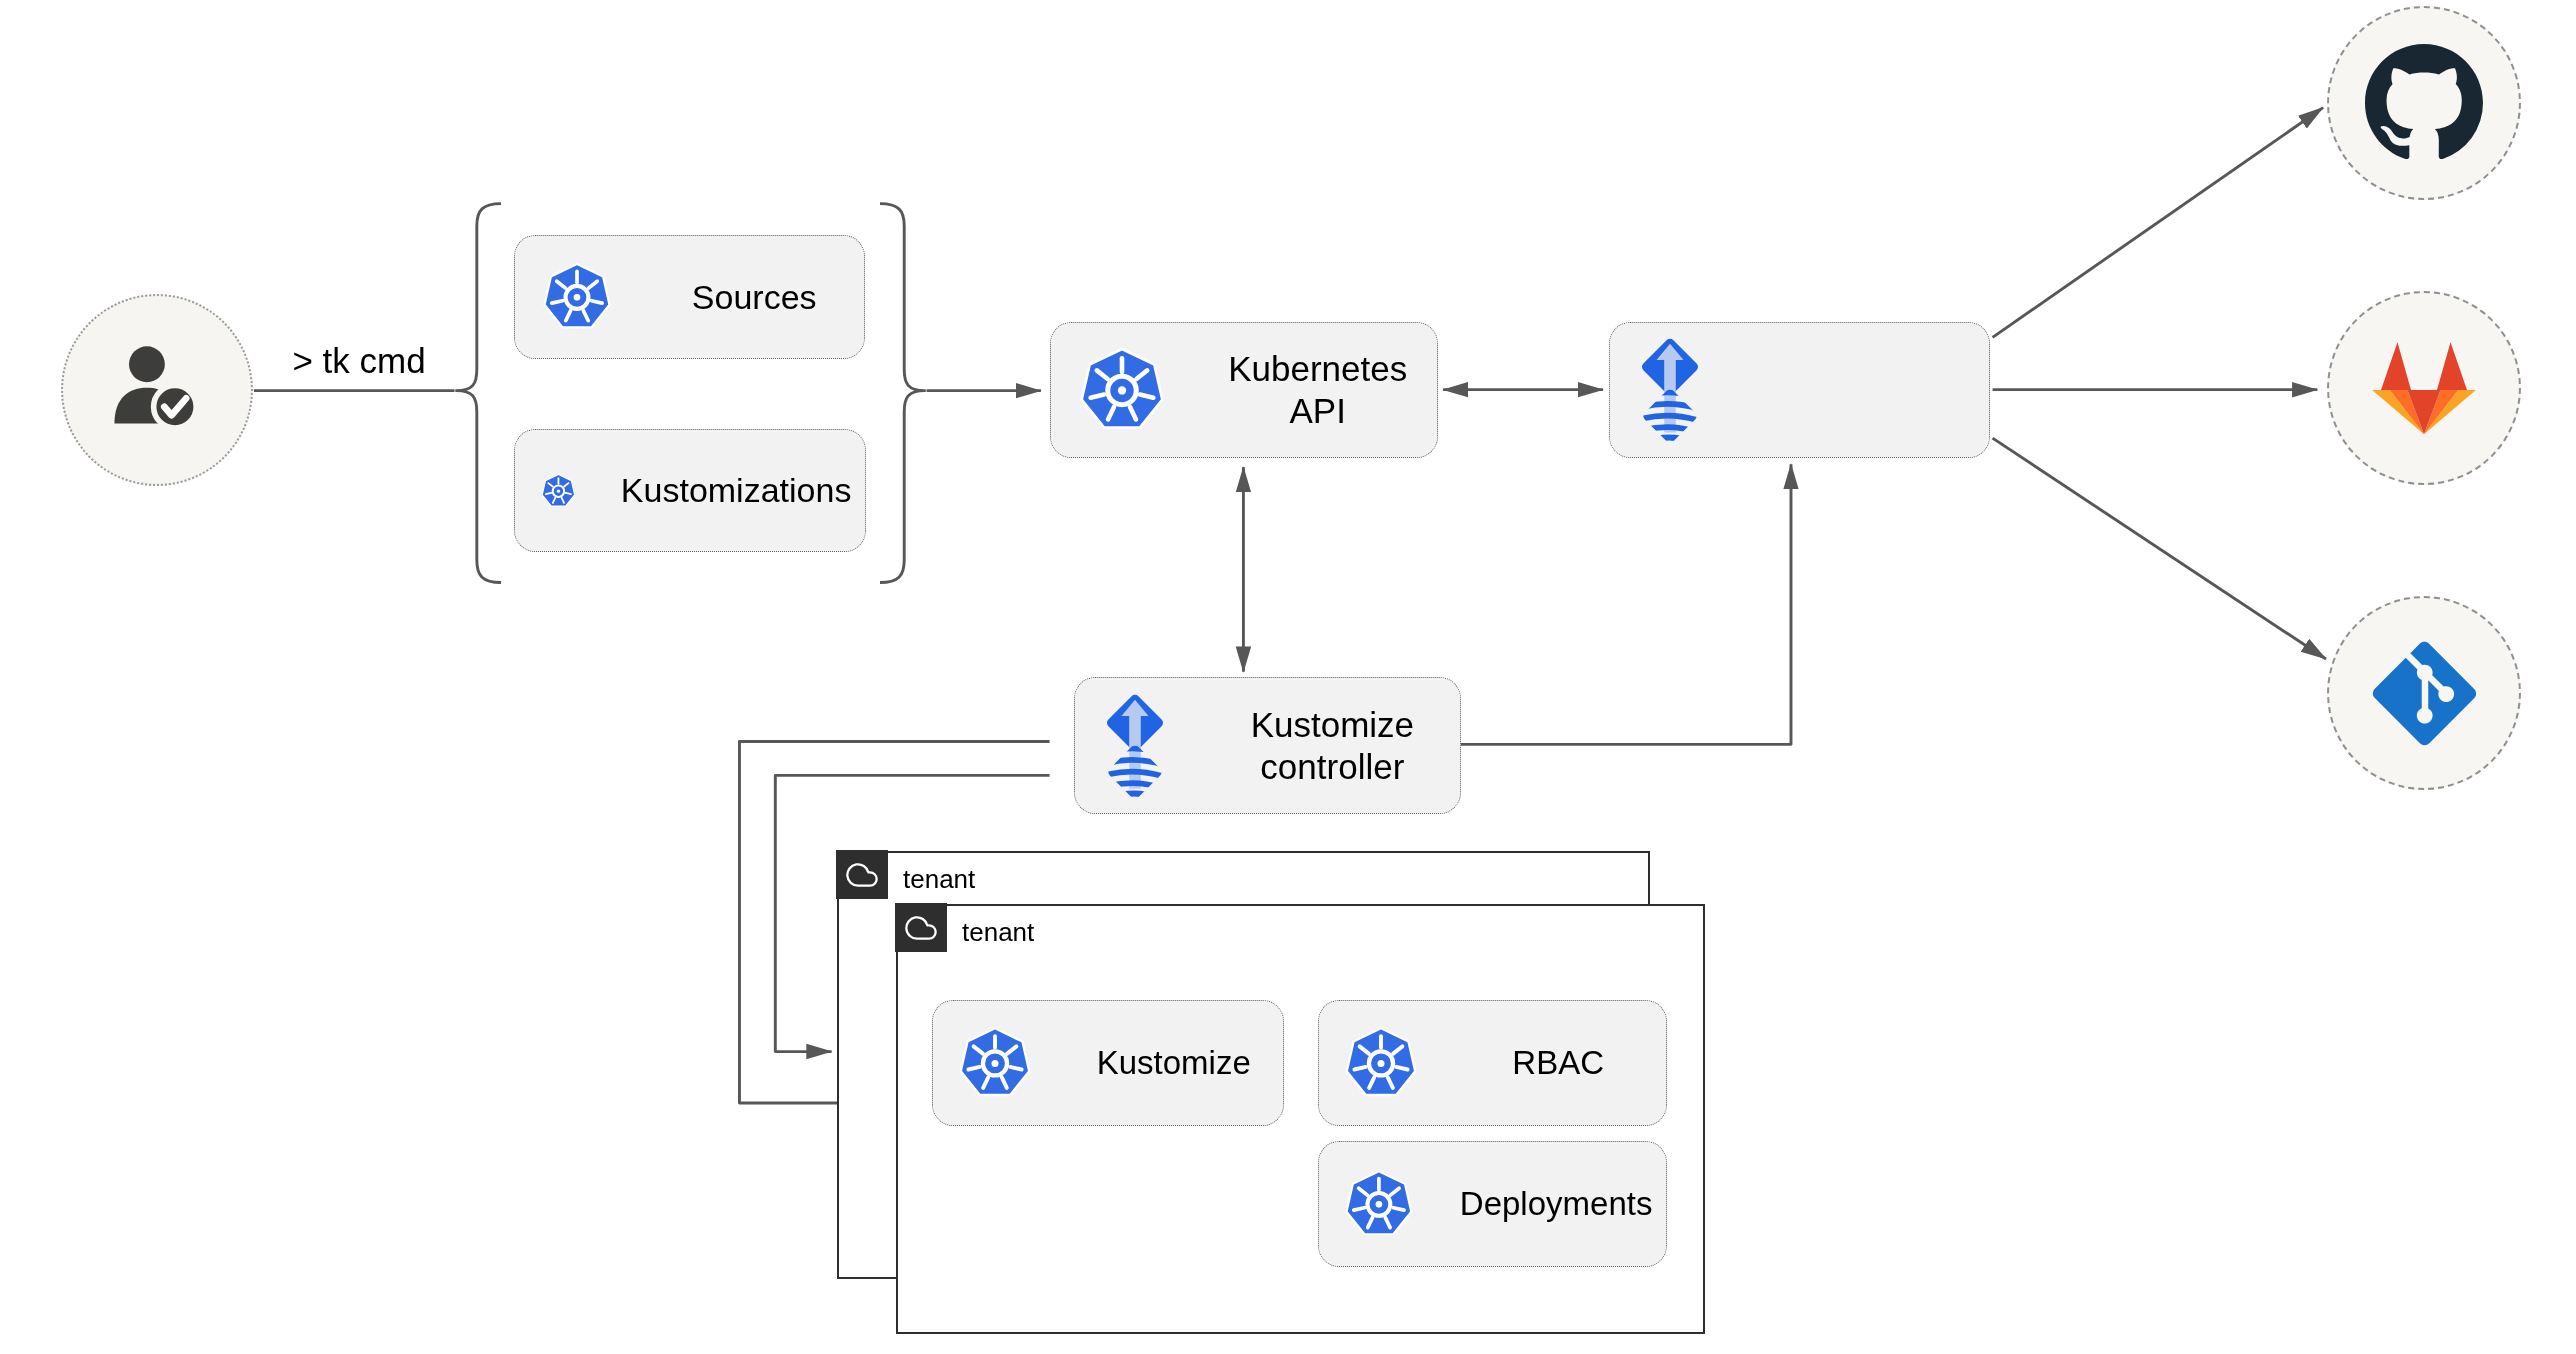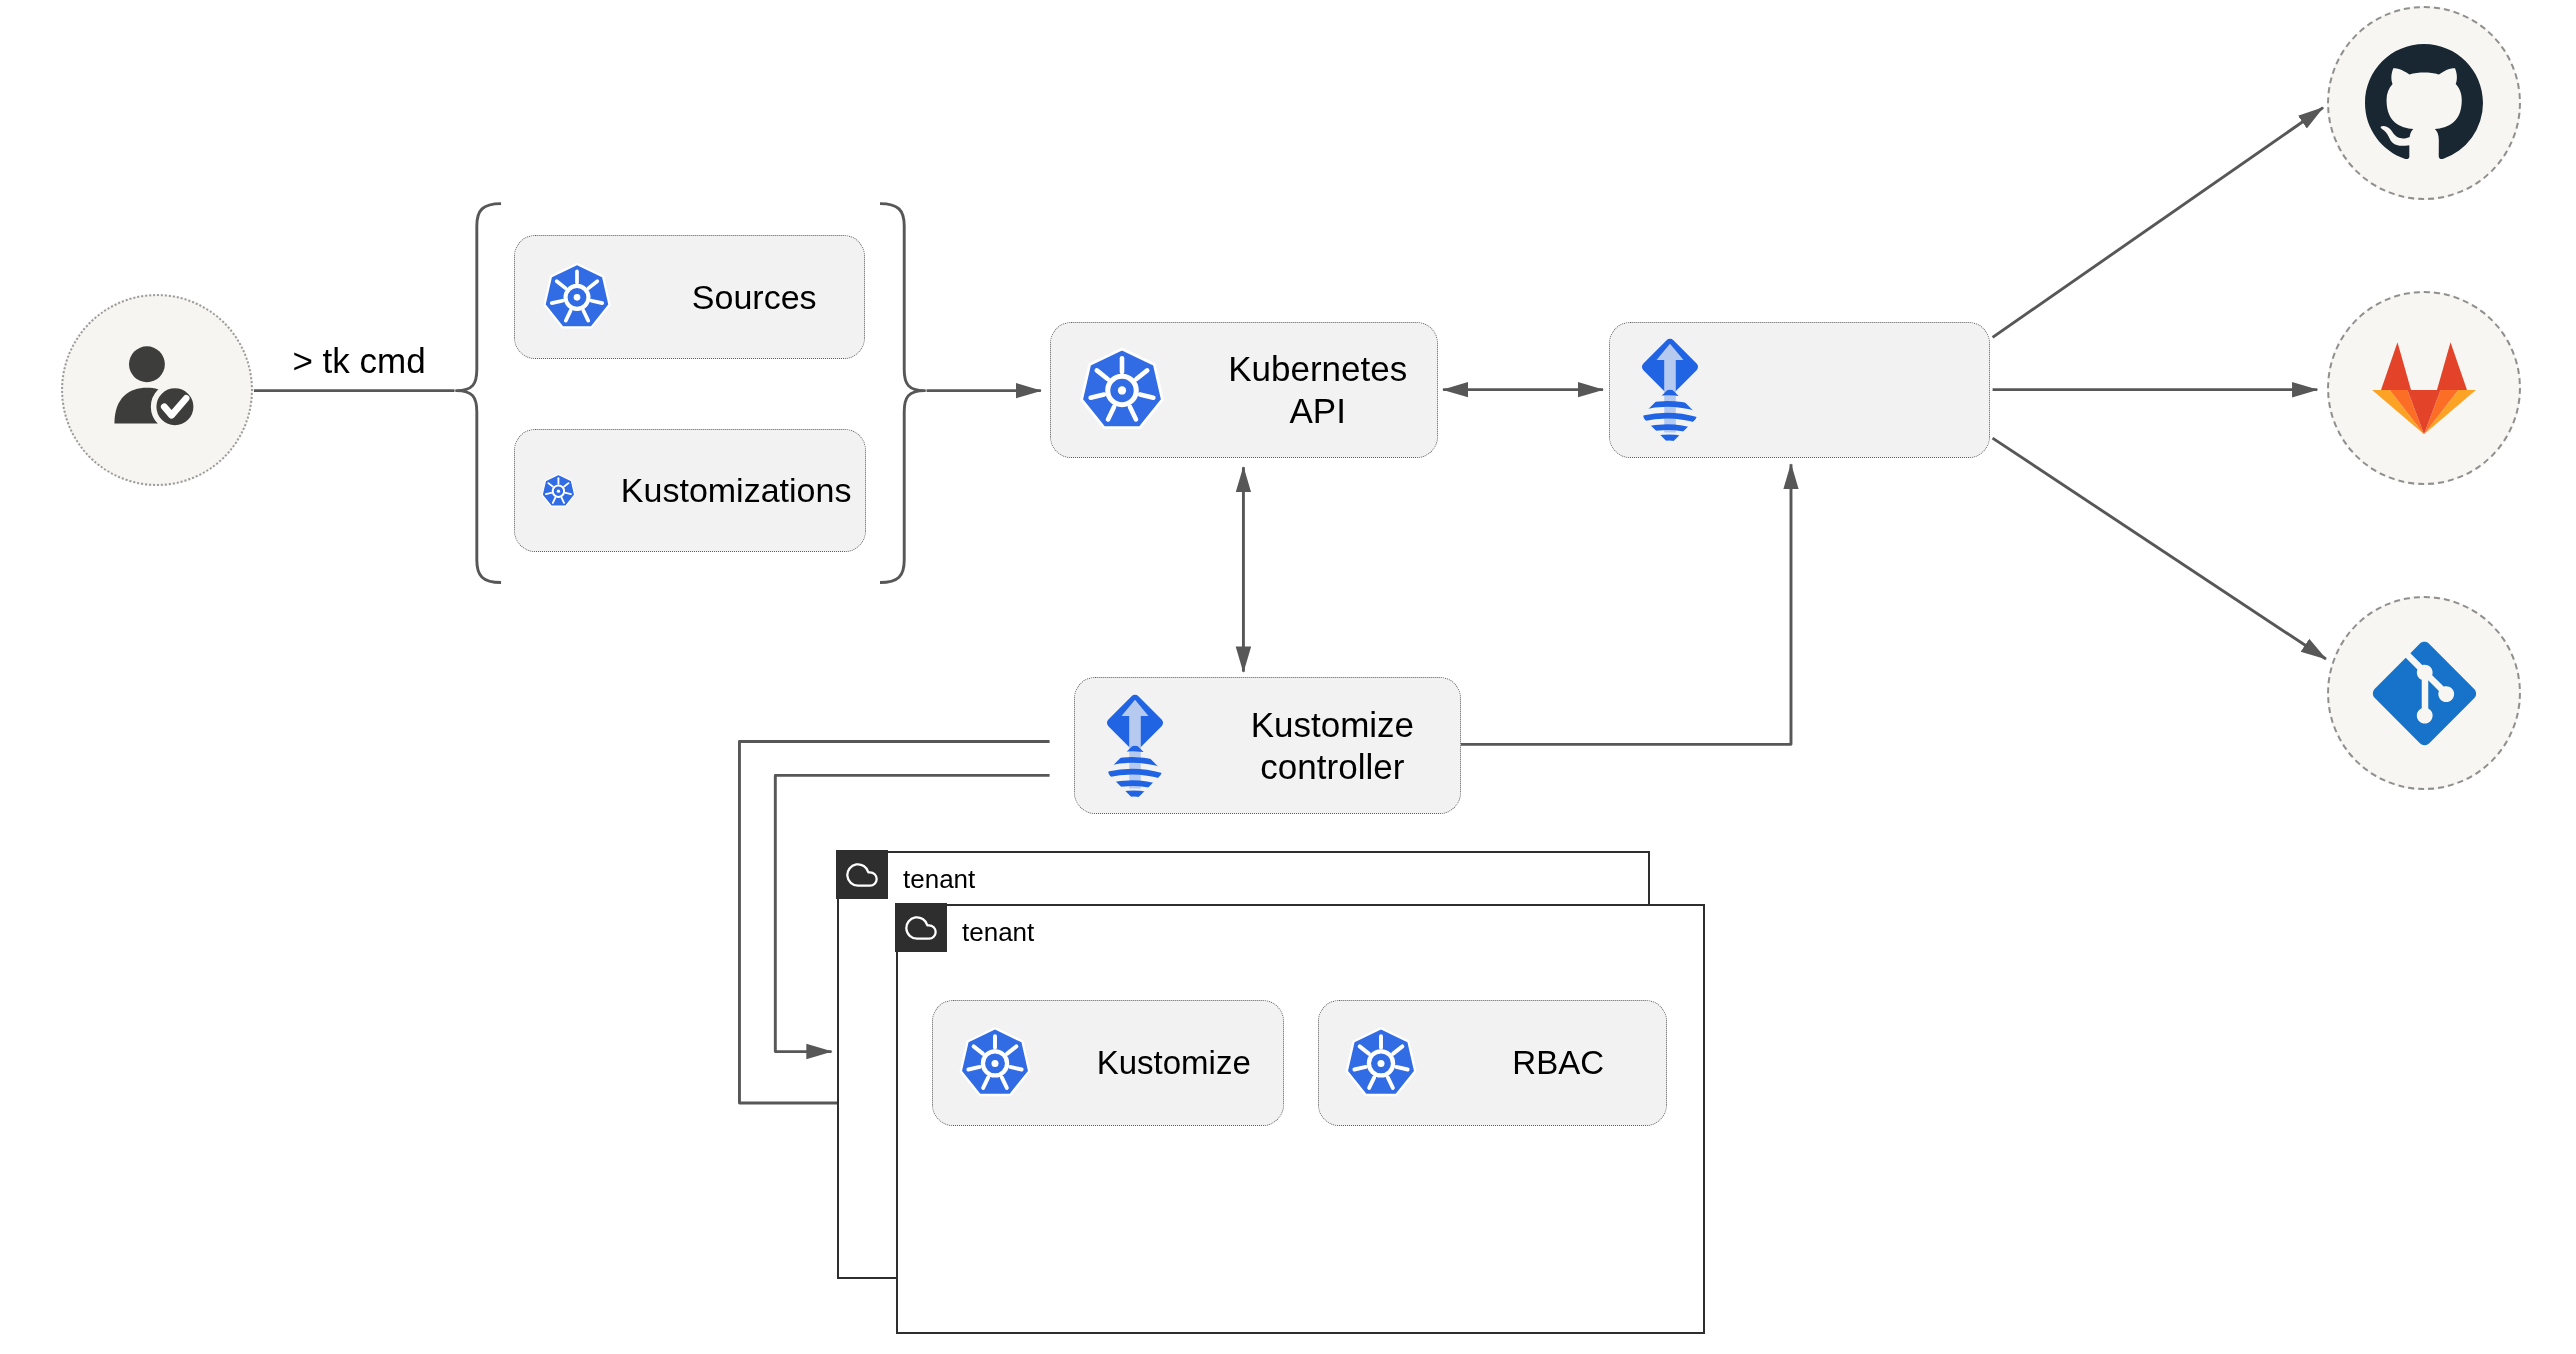--- a/index.html
+++ b/index.html
@@ -162,20 +162,26 @@
   </div>
 
   <div class="abs node" style="left:420px;top:94px;width:349px;height:126px;padding-left:23px;">
     <svg width="78" height="78" viewBox="0 0 80 80">
         <use href="#k8s"></use>
       </svg>
     <div class="node-label" style="font-size:33px;">RBAC</div>
   </div>
 
 
+  <div class="abs node" style="left:420px;top:235px;width:349px;height:126px;padding-left:23px;">
+    <svg width="78" height="78" viewBox="0 0 80 80">
+        <use href="#k8s"></use>
+      </svg>
+    <div class="node-label" style="font-size:33px;">Deployments</div>
+  </div>
 </div>
 
 <div class="abs git-circle" style="left:2327px;top:5.8px;">
   <svg viewBox="0 0 16 16" width="118" height="118">
     <path fill="#182732" d="M8 0C3.58 0 0 3.58 0 8c0 3.54 2.29 6.53 5.47 7.59.4.07.55-.17.55-.38
       0-.19-.01-.82-.01-1.49-2.01.37-2.53-.49-2.69-.94-.09-.23-.48-.94-.82-1.13-.28-.15-.68-.52-.01-.53
       .63-.01 1.08.58 1.23.82.72 1.21 1.87.87 2.33.66.07-.52.28-.87.51-1.07-1.78-.2-3.64-.89-3.64-3.95
       0-.87.31-1.59.82-2.15-.08-.2-.36-1.02.08-2.12 0 0 .67-.21 2.2.82.64-.18 1.32-.27 2-.27s1.36.09 2 .27
       c1.53-1.04 2.2-.82 2.2-.82.44 1.1.16 1.92.08 2.12.51.56.82 1.27.82 2.15 0 3.07-1.87 3.75-3.65 3.95
       .29.25.54.73.54 1.48 0 1.07-.01 1.93-.01 2.2 0 .21.15.46.55.38A8.01 8.01 0 0 0 16 8c0-4.42-3.58-8-8-8z"></path>

